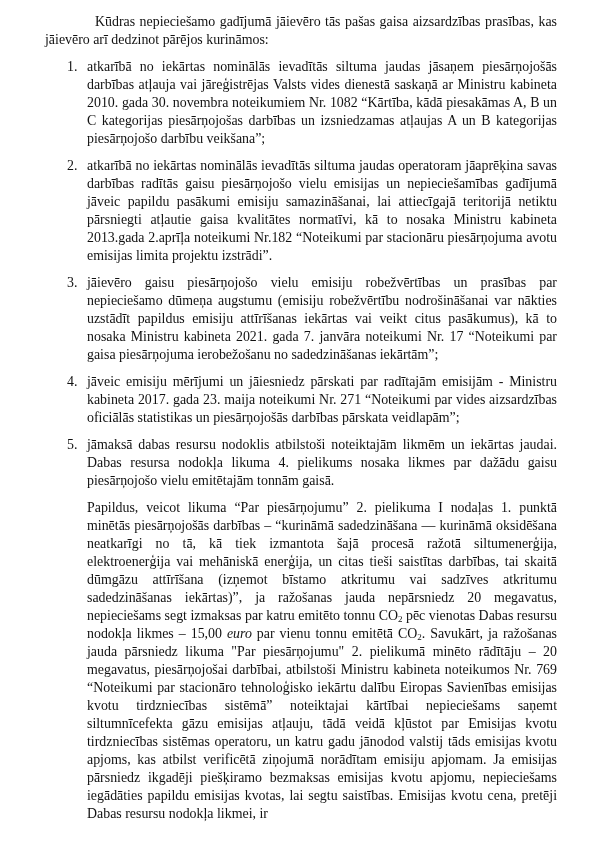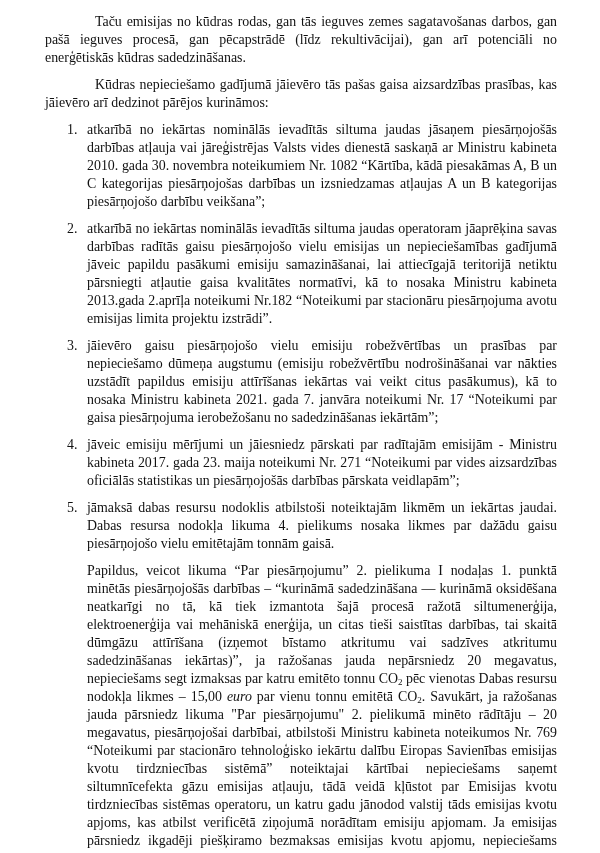--- a/index.html
+++ b/index.html
@@ -16,21 +16,20 @@
   li { position: relative; padding-left: 42px; text-align: justify; margin-top: 9px; }
   li .num { position: absolute; left: 22px; top: 0; }
   .para-block { margin-left: 42px; margin-top: 9px; text-indent: 0; }
   sub { font-size: 9px; vertical-align: -2px; line-height: 0; }
   em { font-style: italic; }
 </style>
 </head>
 <body>
 
 <div class="page">
-  <p class="gap indent">Taču emisijas no kūdras rodas, gan tās ieguves zemes sagatavošanas darbos, gan pašā ieguves procesā, gan pēcapstrādē (līdz rekultivācijai), gan arī potenciāli no enerģētiskās kūdras sadedzināšanas.</p>
   <p class="gap indent">Kūdras nepieciešamo gadījumā jāievēro tās pašas gaisa aizsardzības prasības, kas jāievēro arī dedzinot pārējos kurināmos:</p>
 
   <ol>
     <li>
       <span class="num">1.</span>
       <span>atkarībā no iekārtas nominālās ievadītās siltuma jaudas jāsaņem piesārņojošās darbības atļauja vai jāreģistrējas Valsts vides dienestā saskaņā ar Ministru kabineta 2010. gada 30. novembra noteikumiem Nr. 1082 “Kārtība, kādā piesakāmas A, B un C kategorijas piesārņojošas darbības un izsniedzamas atļaujas A un B kategorijas piesārņojošo darbību veikšana”;</span>
     </li>
     <li>
       <span class="num">2.</span>
       <span>atkarībā no iekārtas nominālās ievadītās siltuma jaudas operatoram jāaprēķina savas darbības radītās gaisu piesārņojošo vielu emisijas un nepieciešamības gadījumā jāveic papildu pasākumi emisiju samazināšanai, lai attiecīgajā teritorijā netiktu pārsniegti atļautie gaisa kvalitātes normatīvi, kā to nosaka Ministru kabineta 2013.gada 2.aprīļa noteikumi Nr.182 “Noteikumi par stacionāru piesārņojuma avotu emisijas limita projektu izstrādi”.</span>

